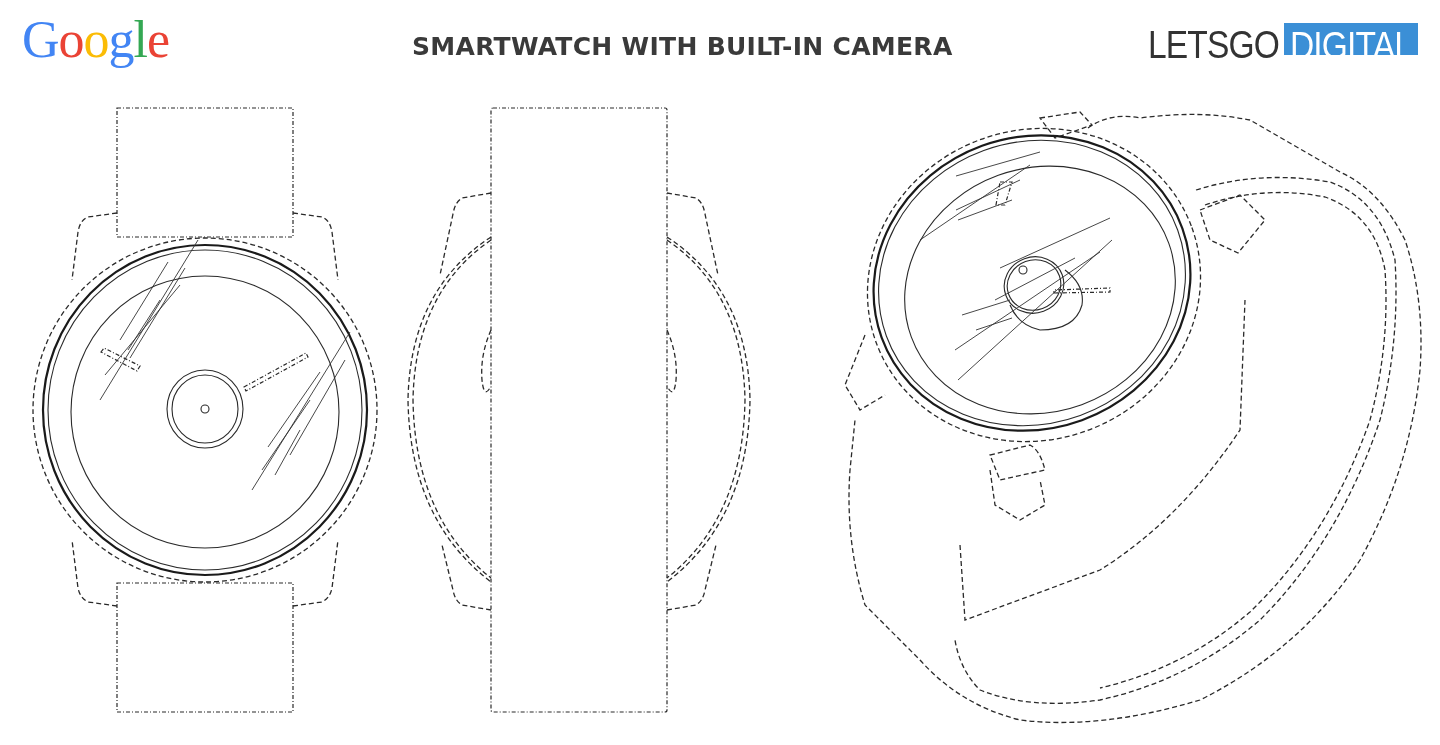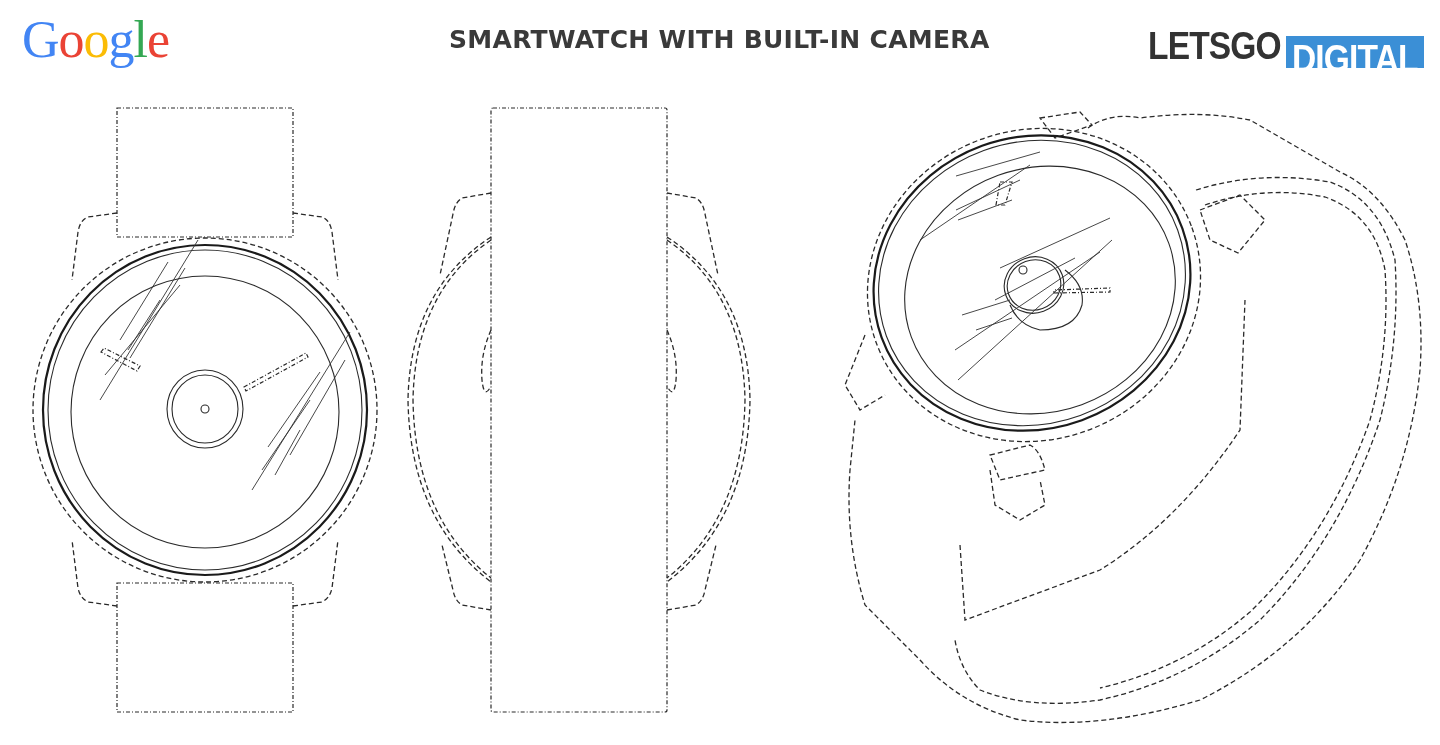--- a/index.html
+++ b/index.html
@@ -1,20 +1,20 @@
 <!DOCTYPE html>
 <html><head>
 <meta charset="utf-8">
 <style>
   html, body { margin:0; padding:0; background:#ffffff; }
   body { width:1440px; height:745px; position:relative; overflow:hidden; font-family:"Liberation Sans", sans-serif; }
   .logo-google { position:absolute; left:22px; top:14px; font-family:Liberation Serif, serif; font-size:52px; letter-spacing:-1px; line-height:1; }
   .logo-google span { font-weight:400; }
-  .title { position:absolute; left:412px; top:25px; font-family:"DejaVu Sans", sans-serif; font-weight:bold; font-size:25px; color:#3a3a3a; letter-spacing:0.3px; white-space:nowrap;margin-left:37px; }
-  .brand { position:absolute; left:1148px; top:23px; height:45px; display:flex; align-items:flex-end; font-family:"Liberation Sans", sans-serif; font-weight:bold; font-size:39px; letter-spacing:-1px; }
+  .title { position:absolute; left:412px; top:32px; font-family:"DejaVu Sans", sans-serif; font-weight:bold; font-size:25px; color:#3a3a3a; letter-spacing:0.3px; white-space:nowrap; }
+  .brand { position:absolute; left:1148px; top:23px; height:45px; display:flex; align-items:flex-start; font-family:"Liberation Sans", sans-serif; font-weight:normal; font-size:39px; letter-spacing:-1px; }
   .brand .dark { color:#333333; transform:scaleX(0.86); transform-origin:left center; display:inline-block; margin-right:-16px; }
   .brand .box { background:#3b8fd6; color:#ffffff; padding:0 6px; height:32px; line-height:46px; display:inline-block; }
   .brand .box span { display:inline-block; transform:scaleX(0.86); transform-origin:left center; margin-right:-20px; }
   svg.drawing { position:absolute; left:0; top:0; }
 </style>
 </head>
 <body>
 
 <div class="logo-google">
   <span style="color:#4285F4">G</span><span style="color:#EA4335">o</span><span style="color:#FBBC05">o</span><span style="color:#4285F4">g</span><span style="color:#34A853">l</span><span style="color:#EA4335">e</span>

